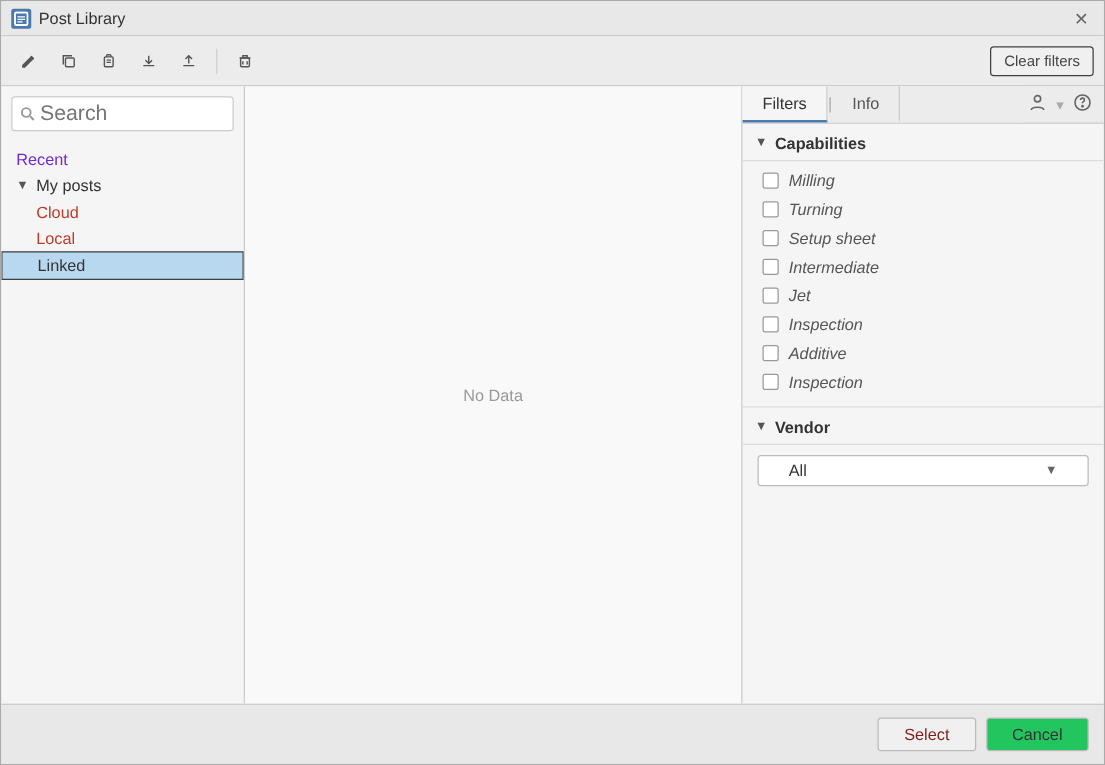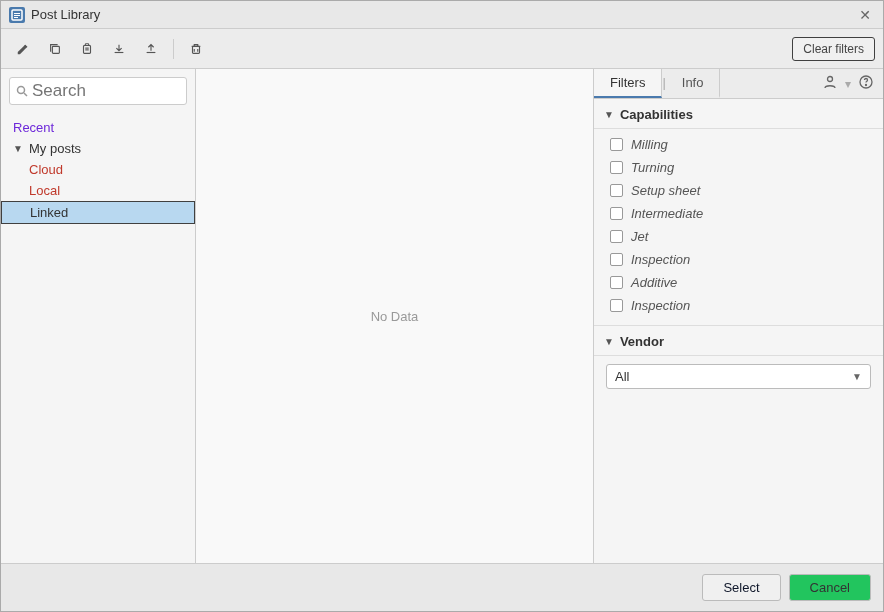--- a/index.html
+++ b/index.html
@@ -259,21 +259,21 @@
       border-top: 1px solid #ddd;
       margin-top: 4px;
     }
     .vendor-dropdown {
       margin: 8px 12px;
       display: flex;
       align-items: center;
       border: 1px solid #bbb;
       border-radius: 3px;
       background: white;
-      padding: 4px 8px;
+      padding: 4px 24px;
       cursor: pointer;
       justify-content: space-between;
     }
     .vendor-dropdown-text {
       font-size: 13px;
       color: #333;
     }
     .vendor-dropdown-arrow {
       font-size: 10px;
       color: #666;
@@ -301,21 +301,21 @@
     }
     .bottom-btn {
       padding: 5px 20px;
       border-radius: 3px;
       cursor: pointer;
       font-size: 13px;
       border: 1px solid #bbb;
     }
     .bottom-btn.select-btn {
       background: #f0f0f0;
-      color: #0f172a;
+      color: #7f1d1d;
       cursor: default;
     }
     .bottom-btn.cancel-btn {
       background: #22c55e;
       color: #333;
     }
   </style>
 </head>
 <body>
 

